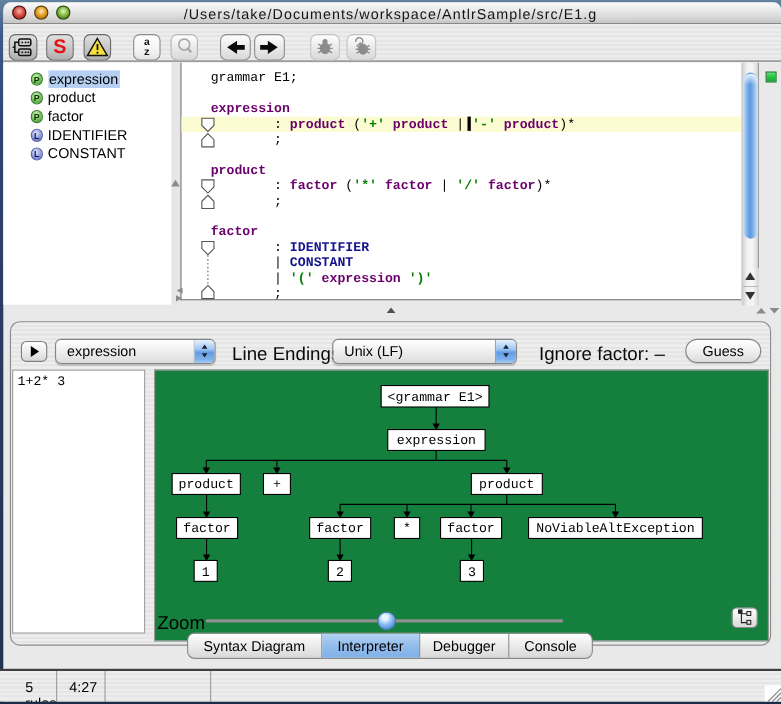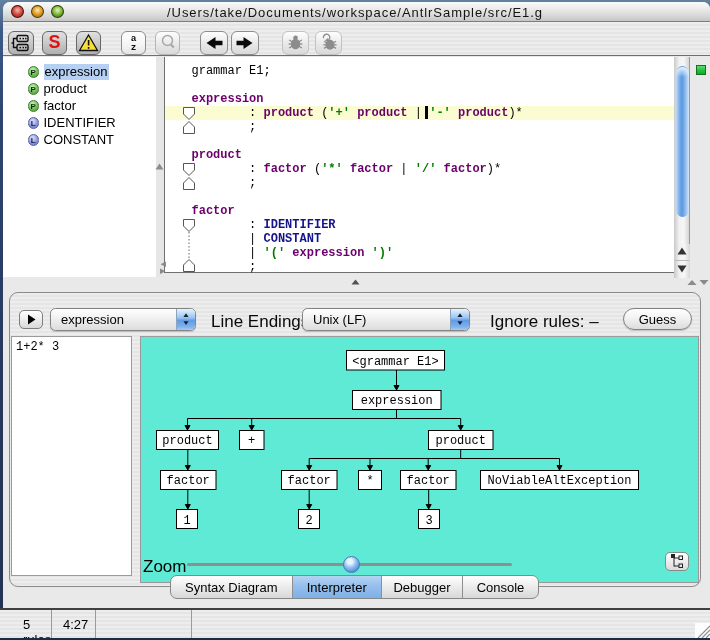--- a/index.html
+++ b/index.html
@@ -23,21 +23,21 @@
 .rl{background:radial-gradient(circle at 40% 30%,#ccd2f2 0 15%,#8e97dd 55%,#636fc0 100%);border:0.5px solid #5560a8;color:#101c4a}
 #code{left:191.5px;top:64px;font-family:"Liberation Mono",monospace;font-size:12px;line-height:14px;white-space:pre;color:#000}
 .kp{color:#6b006b;font-weight:bold}
 .kg{color:#007d00;font-weight:bold}
 .kb{color:#14148c;font-weight:bold}
 #bbox{left:9px;top:291.5px;width:692px;height:295px;border:1.5px solid #8b8b8b;border-radius:9px}
 .pop{position:absolute;height:23px;border:1px solid #848484;border-radius:5.5px;background:linear-gradient(180deg,#ffffff,#f0f0f0 45%,#dcdcdc);box-shadow:0 1px 1px rgba(0,0,0,0.18)}
 .cap{position:absolute;right:0;top:0;width:19px;height:21px;border-radius:0 4.5px 4.5px 0;background:linear-gradient(180deg,#e8f2fc,#9ec7f3 40%,#629ce5 55%,#7fb2ec 85%,#a6ccf2);border-left:1px solid #8aa5c2}
 .lbl{position:absolute;font-size:17px;color:#0a0a0a}
 #inpanel{left:11px;top:336px;width:121px;height:239.5px;background:#fff;border:1px solid #9a9a9a}
-#treepanel{left:140px;top:336px;width:558.5px;height:247px;background:#5eead4;border:1px solid #9a9a9a}
+#treepanel{left:140px;top:336px;width:558.5px;height:247px;background:#15803d;border:1px solid #9a9a9a}
 #tabs{left:170px;top:574.5px;height:24.5px;border:1px solid #888;border-radius:7px;background:linear-gradient(180deg,#fff,#ededed 45%,#d8d8d8);display:flex;overflow:hidden}
 .tab{font-size:13px;color:#000;text-align:center;padding-top:4.5px;border-right:1px solid #8f8f8f;height:100%}
 .tabsel{background:linear-gradient(180deg,#b4d3f3,#93bdec 50%,#7fb0e8)}
 #sline{left:0;top:607.5px;width:710px;height:2px;background:#3f3f3f}
 #sbar{left:0;top:609.5px;width:710px;height:28.5px}
 .scell{position:absolute;top:0;height:28.5px;border-right:1px solid #9a9a9a;font-size:13px;color:#000;padding:7px 0 0 6px}
 #bbot{left:0;top:638px;width:710px;height:2px;background:#1d2b49}
 </style></head>
 <body>
 <div class="abs pin" id="win"></div>
@@ -221,21 +221,21 @@
 <div class="lbl" style="left:211px;top:312px">Line Endings:</div>
 <div class="abs pop" style="left:302px;top:308px;width:168px">
  <div style="position:absolute;left:10px;top:3px;font-size:13px">Unix (LF)</div>
  <div class="cap">
         <svg width="18" height="20" viewBox="0 0 18 20" style="position:absolute;left:0;top:0">
           <path d="M9 4.2 L11.6 8 H6.4 Z" fill="#18222e"></path>
           <path d="M9 16 L11.6 12.2 H6.4 Z" fill="#18222e"></path>
         </svg>
       </div>
 </div>
-<div class="lbl" style="left:490px;top:312px">Ignore rules: –</div>
+<div class="lbl" style="left:490px;top:312px">Ignore factor: –</div>
 <div class="abs" style="left:623px;top:307.5px;width:69px;height:22px;border:1px solid #818181;border-radius:11px;background:linear-gradient(180deg,#fff,#f2f2f2 45%,#dcdcdc);text-align:center;font-size:13px;padding-top:3px;box-shadow:0 1px 1px rgba(0,0,0,0.18)">Guess</div>
 </div>
 <div class="abs" id="inpanel">
     <div style="position:absolute;left:4px;top:2.5px;font-family:Liberation Mono, monospace;font-size:12px">1+2* 3</div>
   </div>
 <div class="abs" id="treepanel">
 <svg width="559" height="199" viewBox="0 0 559 199" style="position:absolute;left:0;top:0" font-family="Liberation Mono, monospace" font-size="12">
  <g fill="#fff" stroke="#000" stroke-width="1">
   <rect x="205.5" y="13.5" width="98" height="19.5"></rect>
   <rect x="211.5" y="53.5" width="88.5" height="19"></rect>

